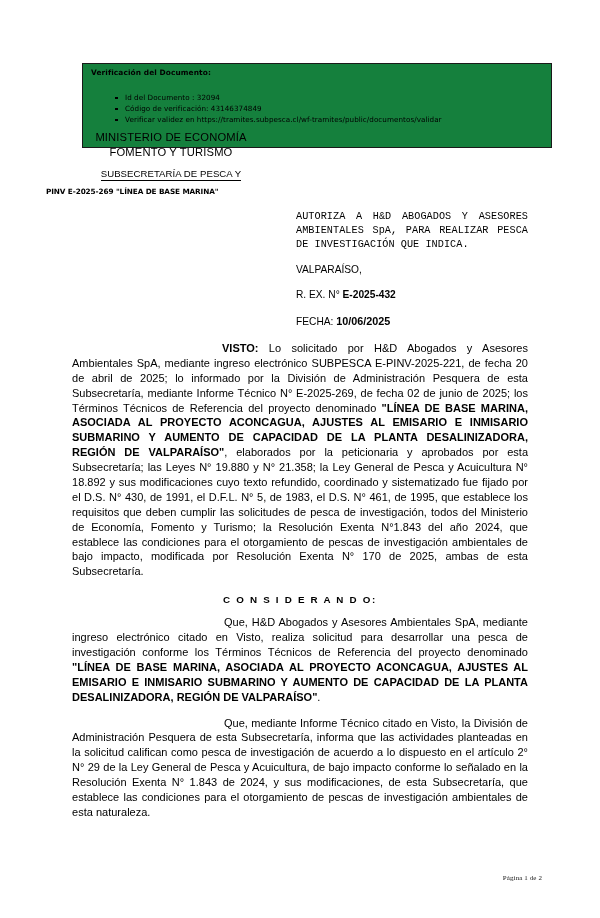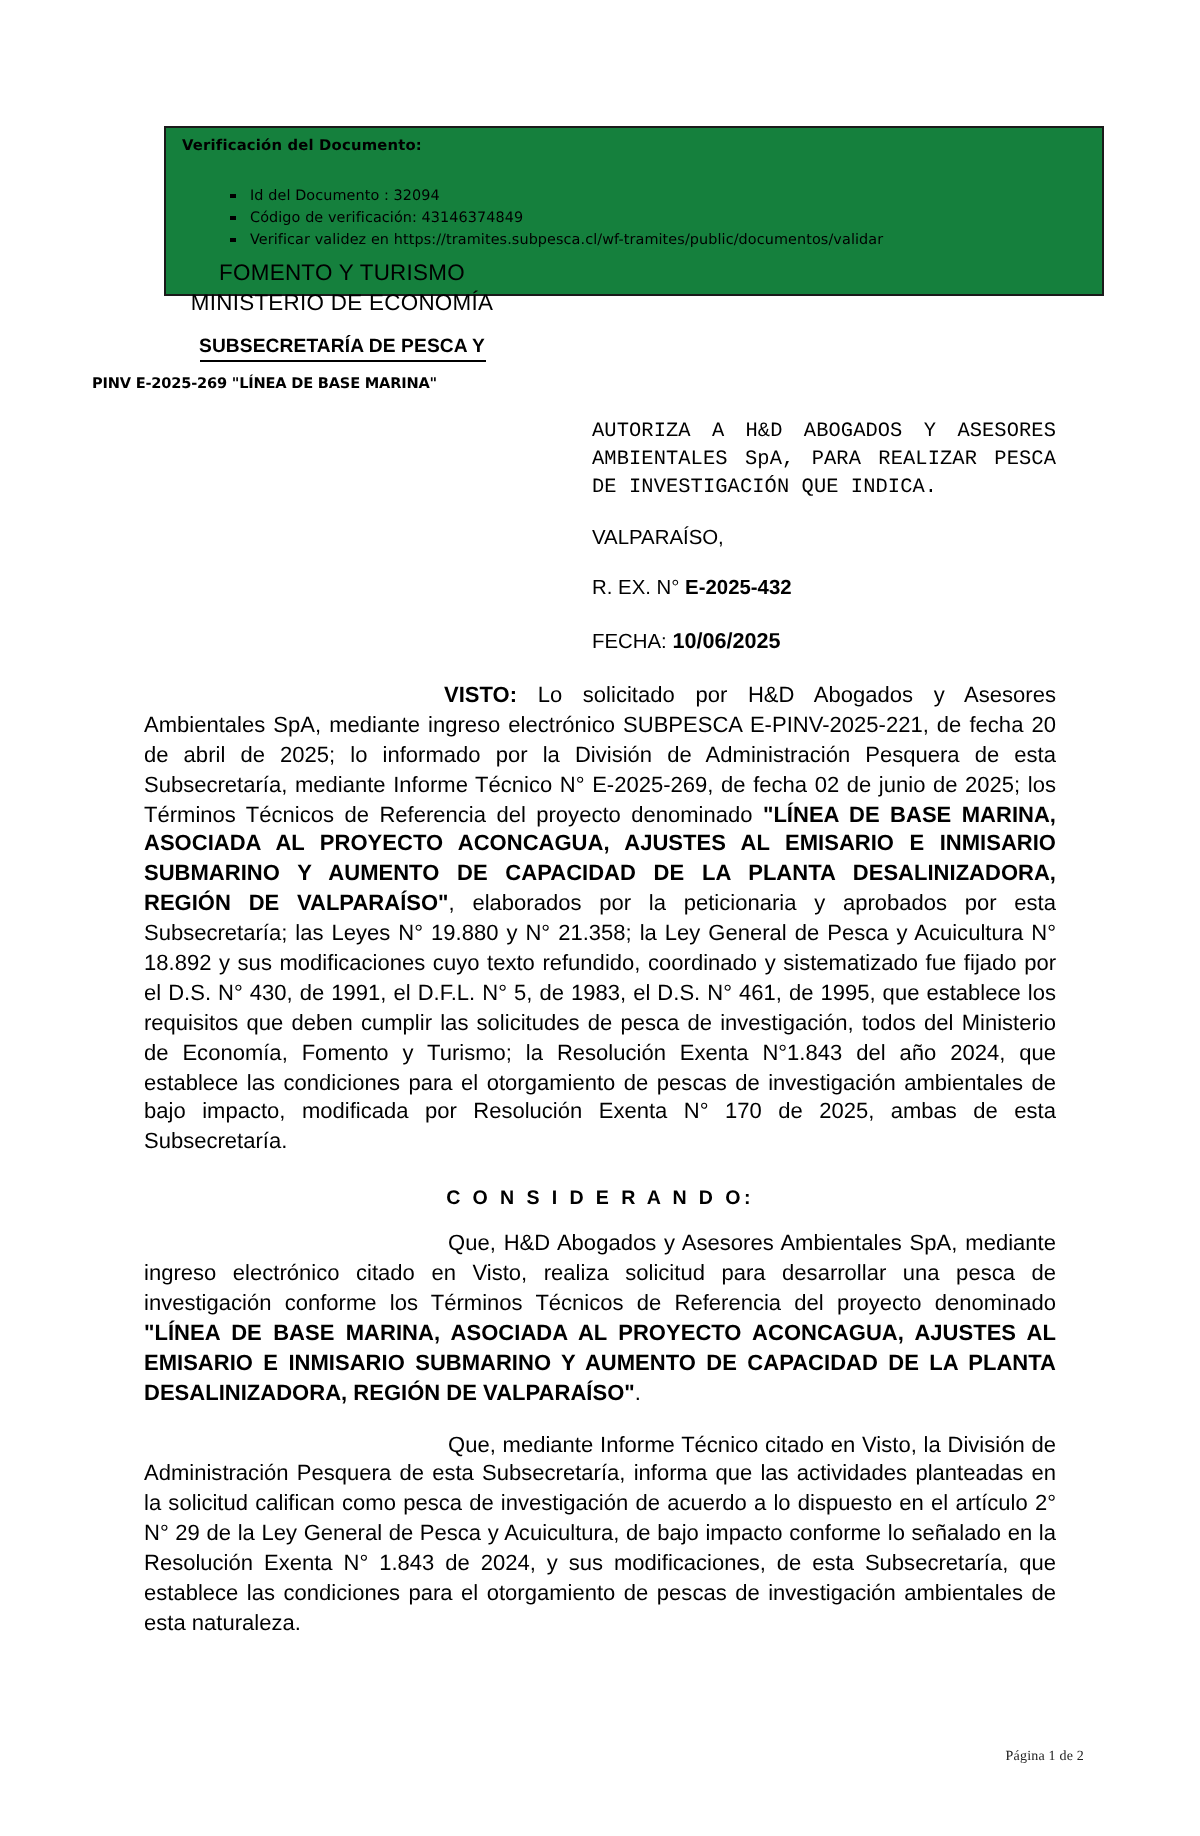--- a/index.html
+++ b/index.html
@@ -78,21 +78,21 @@
     line-height: 1.36;
     letter-spacing: 0.15px;
   }
   .subsec-block {
     margin-top: 7px;
     text-align: center;
   }
   .subsec-line {
     font-family: "Liberation Sans", sans-serif;
     font-size: 9.6px;
-    font-weight: bold;
+    font-weight: normal;
     line-height: 1.38;
     letter-spacing: 0.05px;
   }
   .subsec-line span {
     border-bottom: 1.2px solid #000;
     padding-bottom: 0.5px;
   }
   .pinv-line {
     margin-top: 6px;
     text-align: left;
@@ -197,22 +197,22 @@
         <span>Código de verificación: 43146374849</span>
       </li>
       <li>
         <span class="verif-bullet"></span>
         <span>Verificar validez en https://tramites.subpesca.cl/wf-tramites/public/documentos/validar</span>
       </li>
     </ul>
   </div>
 
   <div class="ministry-block">
+    <div class="ministry-line">MINISTERIO DE ECONOMÍA</div>
     <div class="ministry-line">FOMENTO Y TURISMO</div>
-    <div class="ministry-line">MINISTERIO DE ECONOMÍA</div>
     <div class="subsec-block">
       <div class="subsec-line"><span>SUBSECRETARÍA DE PESCA Y</span></div>
     </div>
     <div class="pinv-line">PINV E-2025-269 "LÍNEA DE BASE MARINA"</div>
   </div>
 
   <div class="title-block">
     <div class="title-subject">AUTORIZA A H&amp;D ABOGADOS Y ASESORES AMBIENTALES SpA, PARA REALIZAR PESCA DE INVESTIGACIÓN QUE INDICA.</div>
     <div class="title-city">VALPARAÍSO,</div>
     <div class="title-resol"><span>R. EX. N°</span> <b>E-2025-432</b></div>

